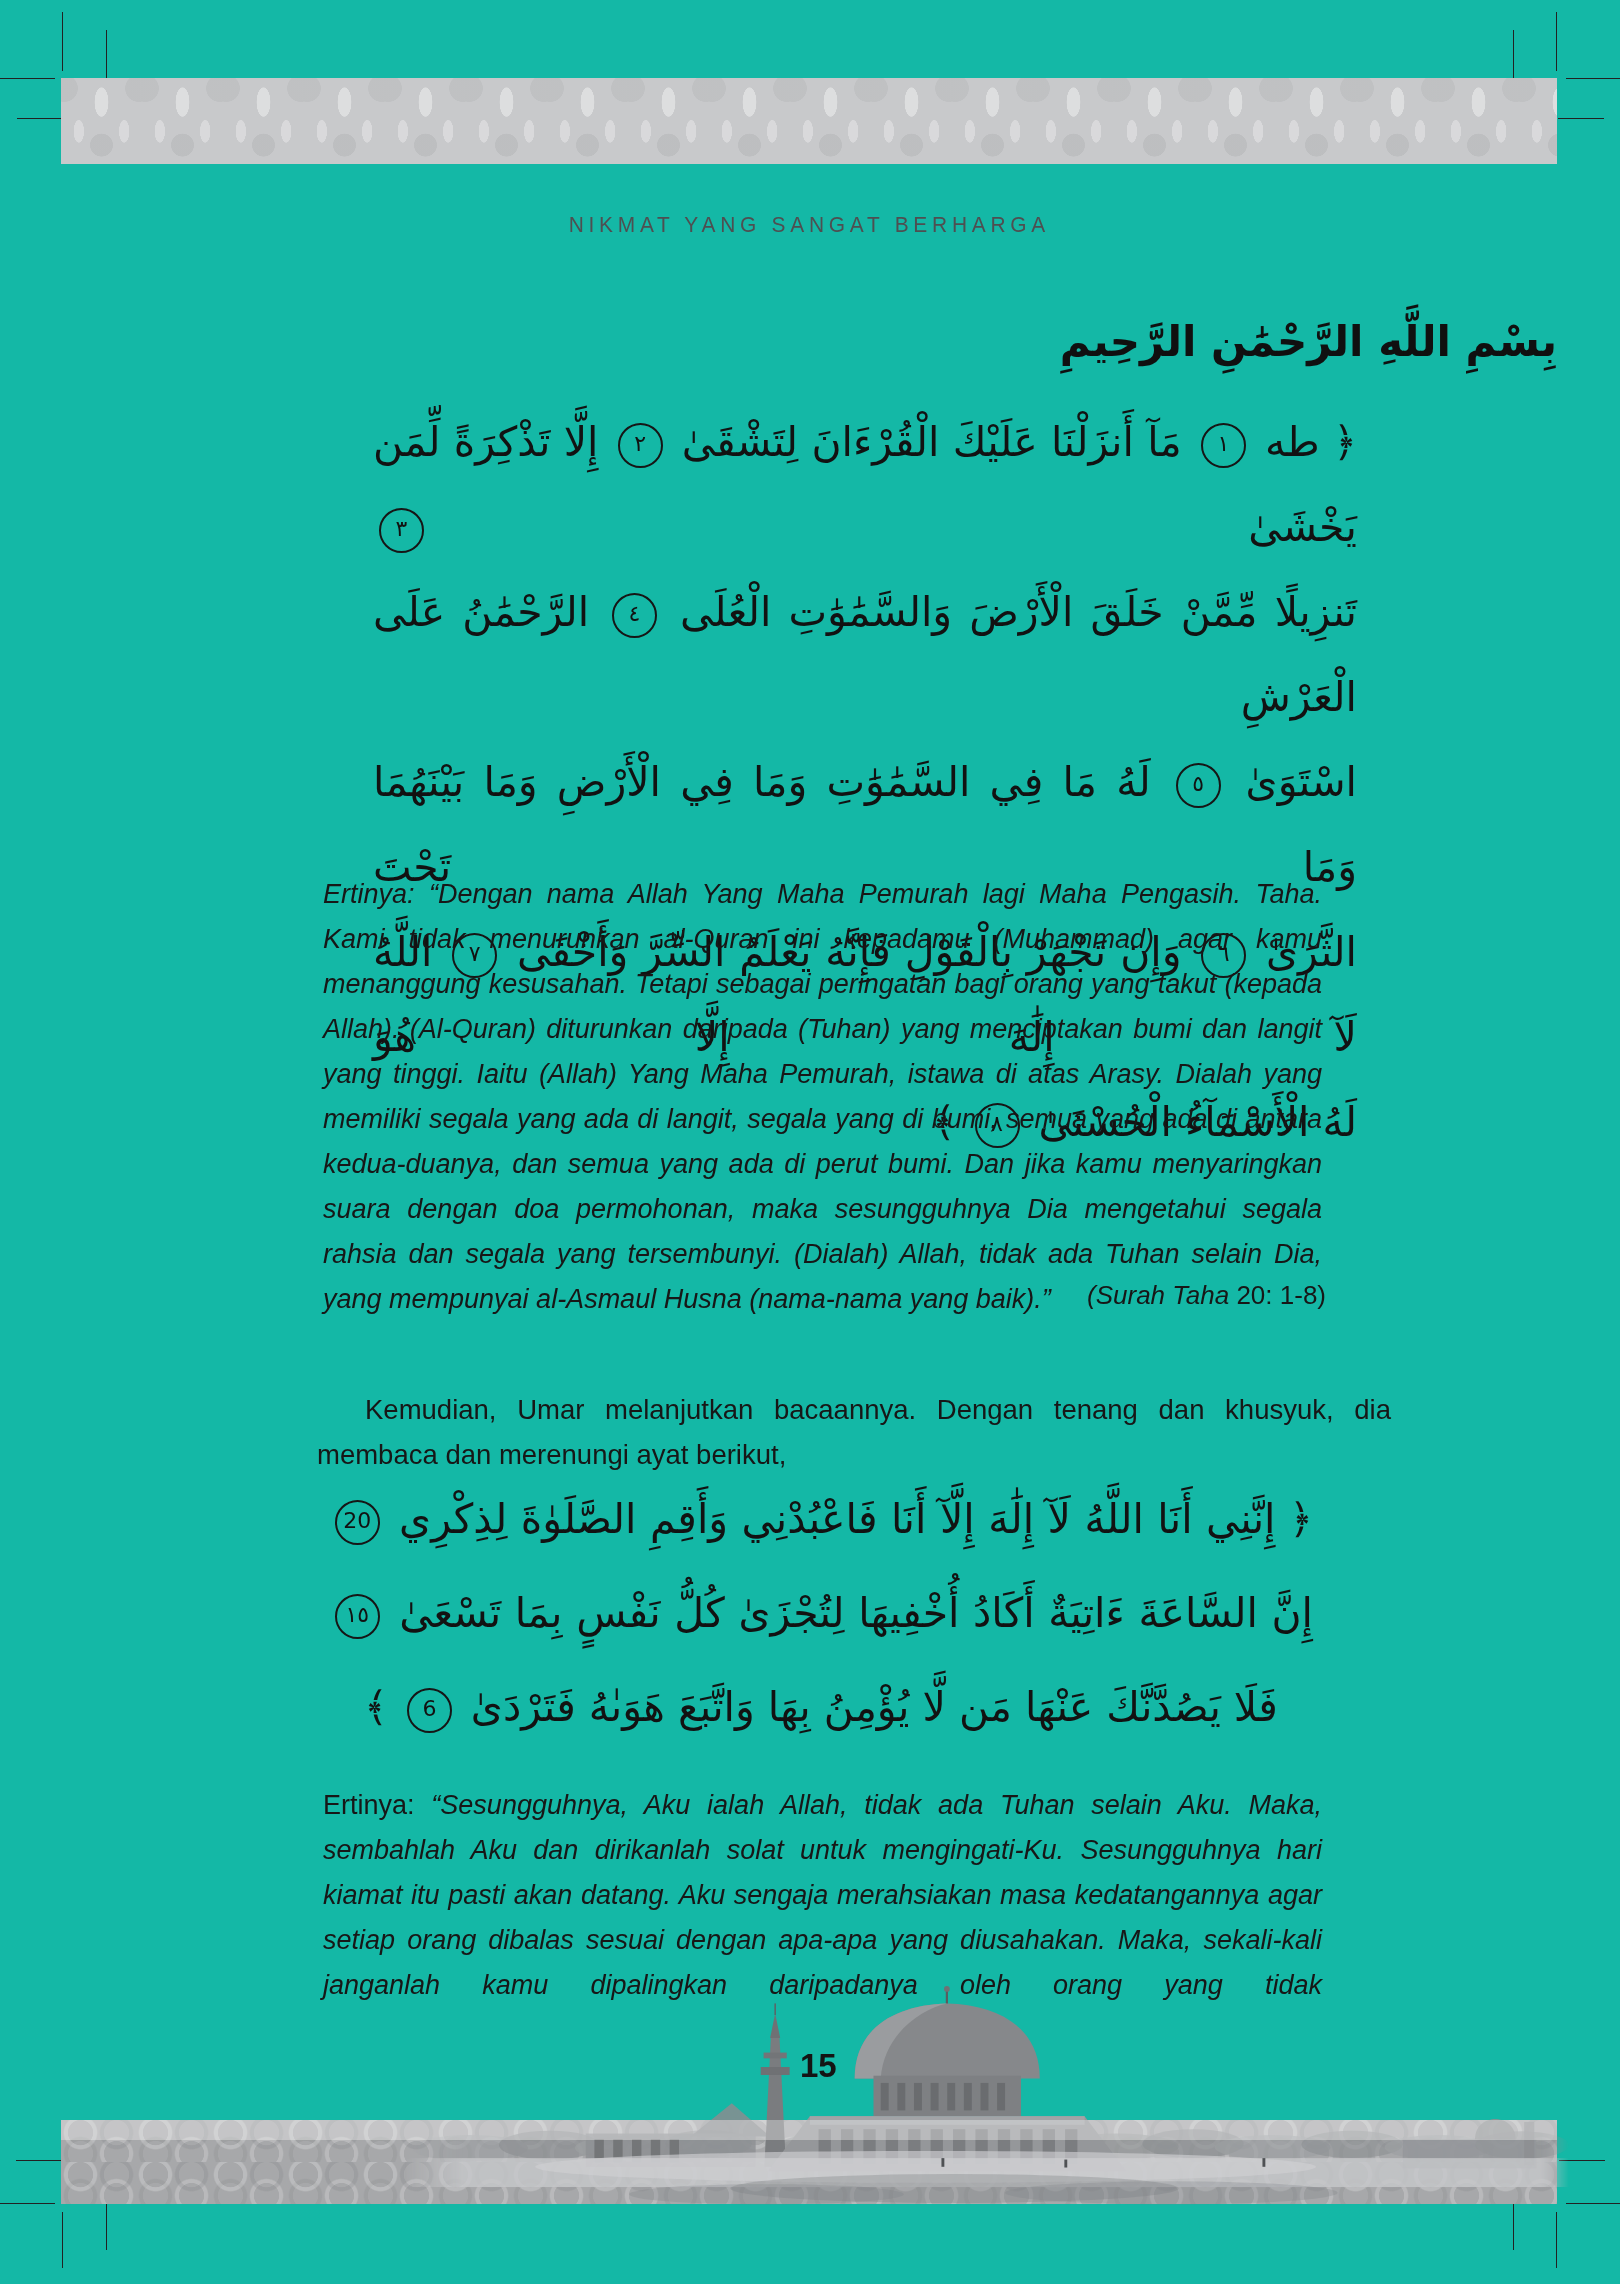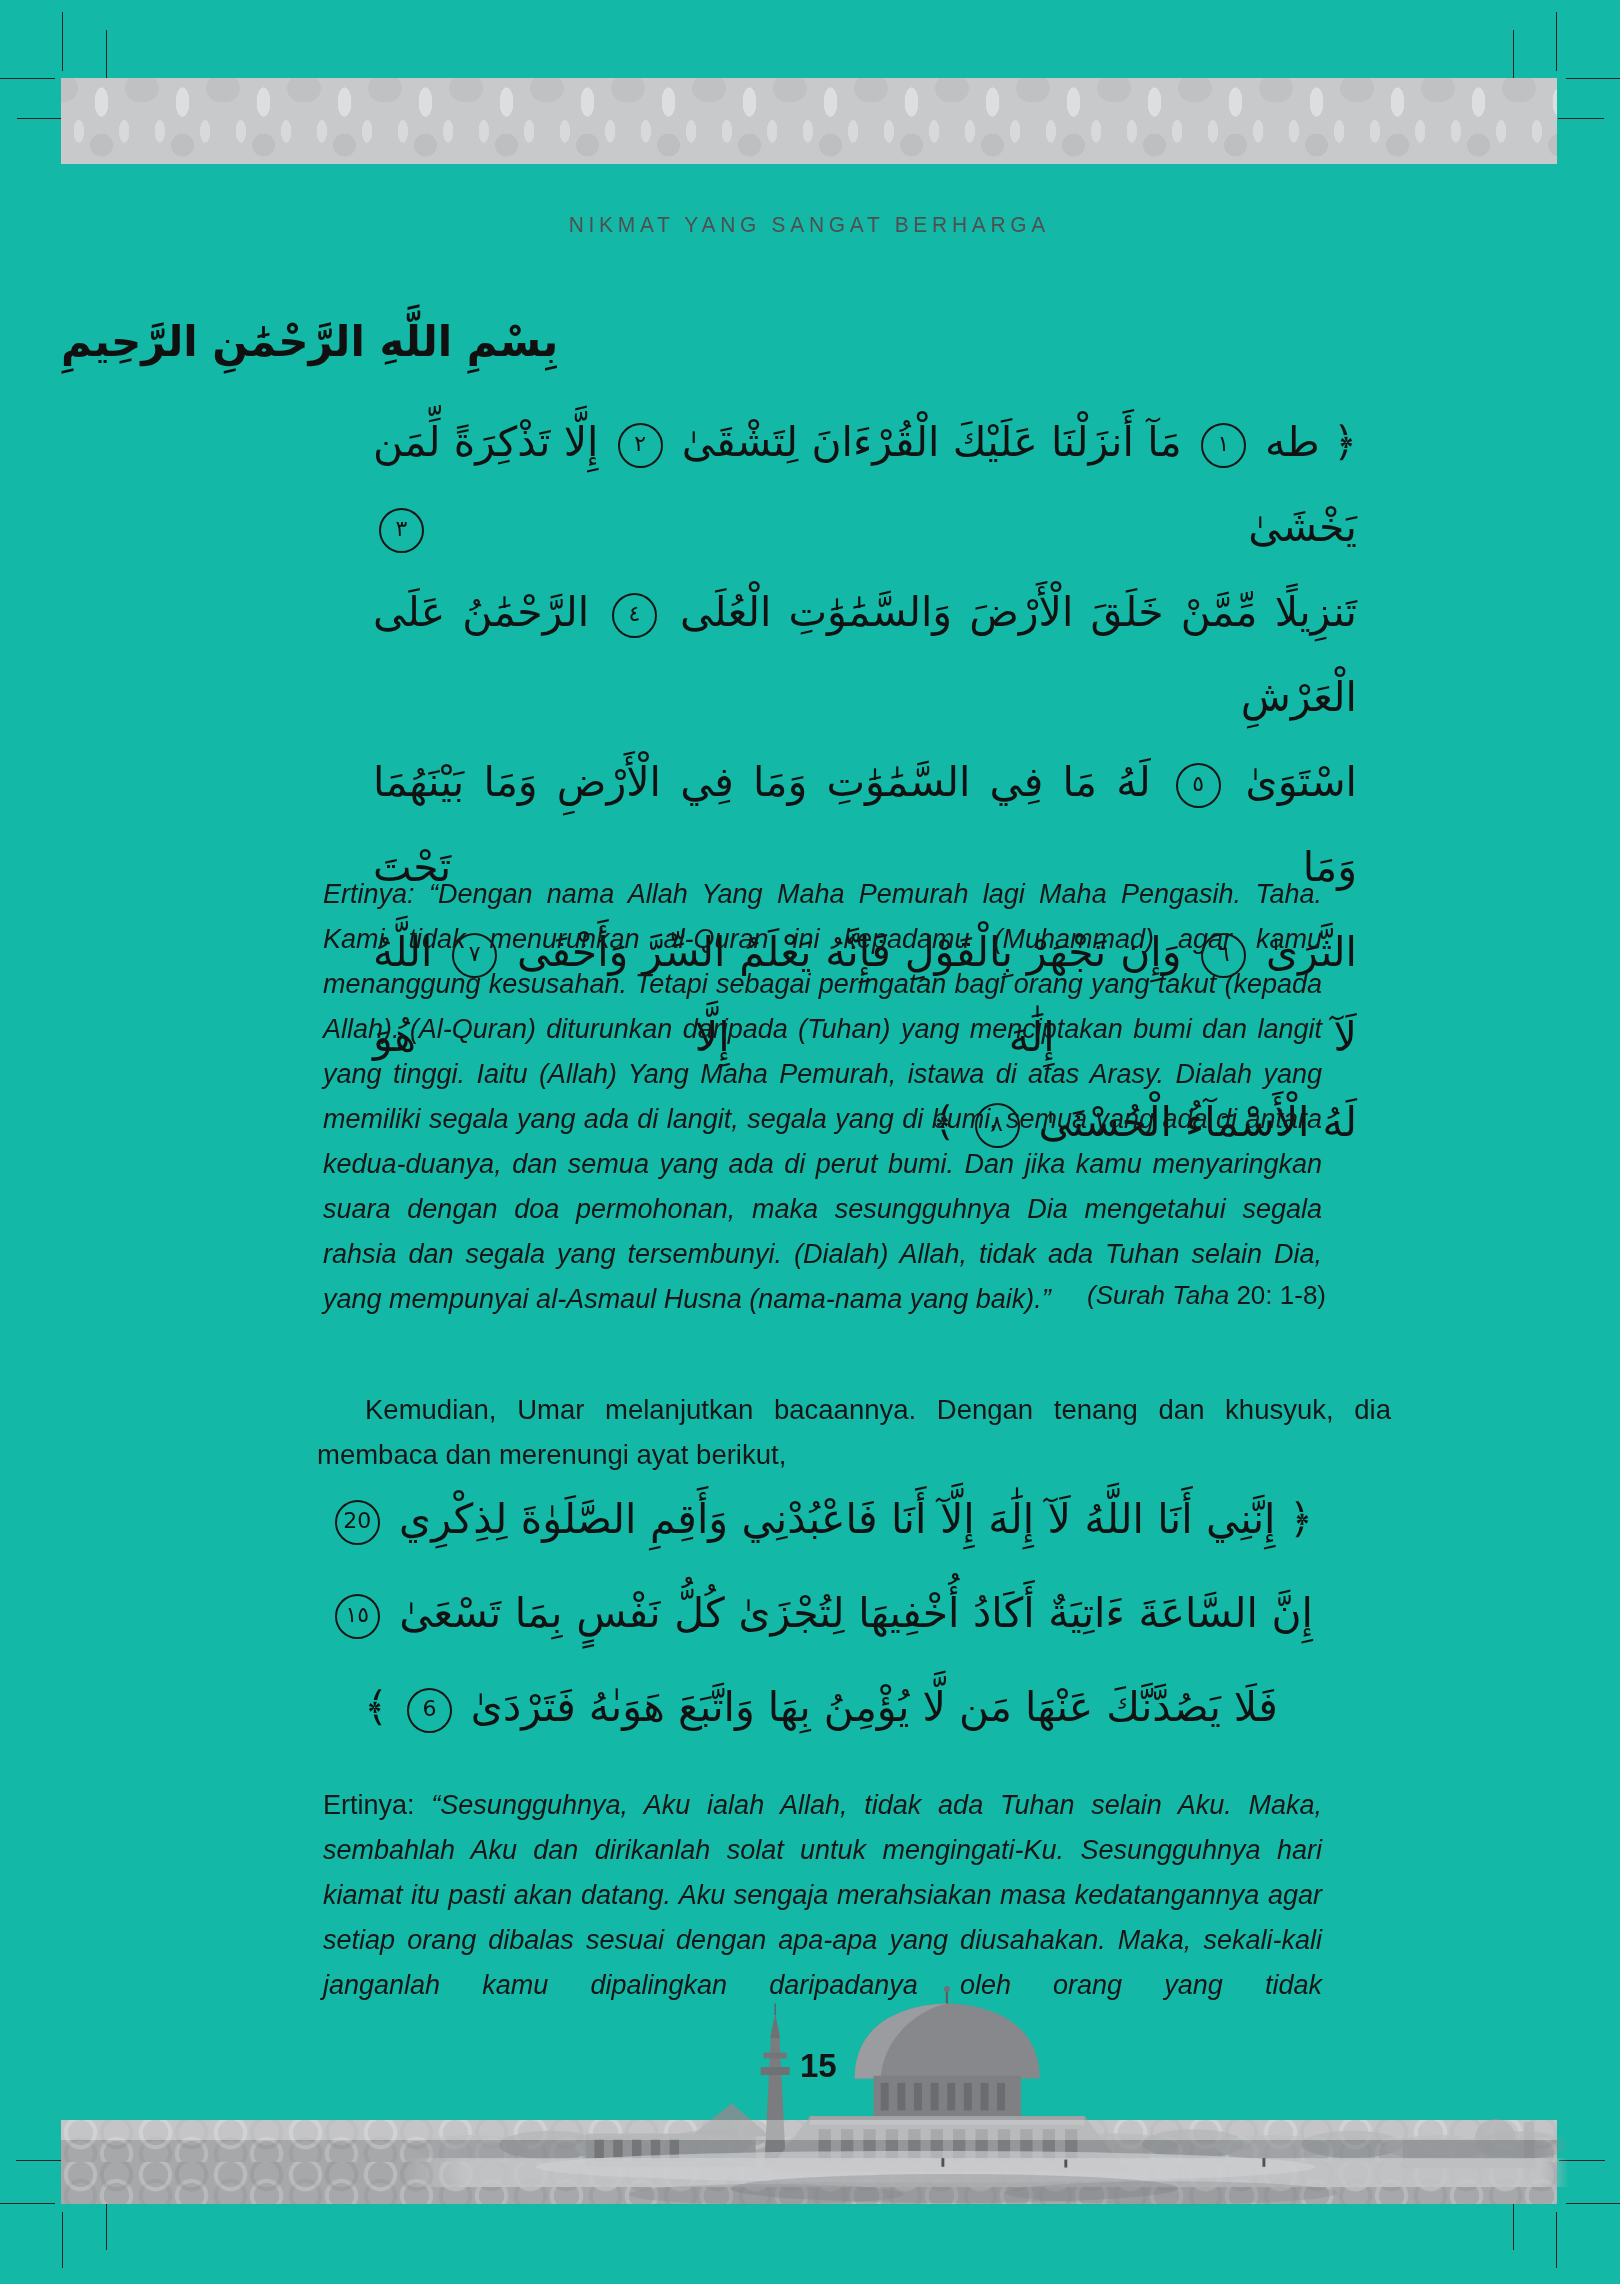--- a/index.html
+++ b/index.html
@@ -30,21 +30,21 @@
     background-size:75px 42px;z-index:1;}
   .band-strip{position:absolute;left:61px;top:2120px;width:1496px;height:20px;
     background:rgba(255,255,255,.34);z-index:4;}
 
   
   .running-head{position:absolute;left:61px;top:212px;width:1496px;text-align:center;
     font-size:22px;letter-spacing:5px;color:#4e4f51;}
   .running-head>span{display:inline-block;transform:scaleX(.95);}
 
   
-  .bismillah{position:absolute;left:61px;top:288px;width:1496px;text-align:left;direction:rtl;
+  .bismillah{position:absolute;left:61px;top:288px;width:1496px;text-align:right;direction:rtl;
     font-family:"DejaVu Sans",sans-serif;font-size:42px;font-weight:bold;color:#101010;line-height:108px;}
   .quran{position:absolute;left:329px;width:984px;direction:rtl;
     font-family:"DejaVu Sans",sans-serif;font-size:41px;color:#121212;}
   #quran1{top:400px;line-height:85px;margin-left:44px;}
   #quran2{top:1472px;line-height:94px;}
   .q-line{white-space:nowrap;}
   .q-line.justify{text-align:justify;text-align-last:justify;white-space:normal;}
   .q-line.center{text-align:center;text-align-last:center;}
   .q-line.right{text-align:right;text-align-last:right;}
   .ayah-num{display:inline-block;width:41px;height:41px;border:2.2px solid #161616;border-radius:50%;

